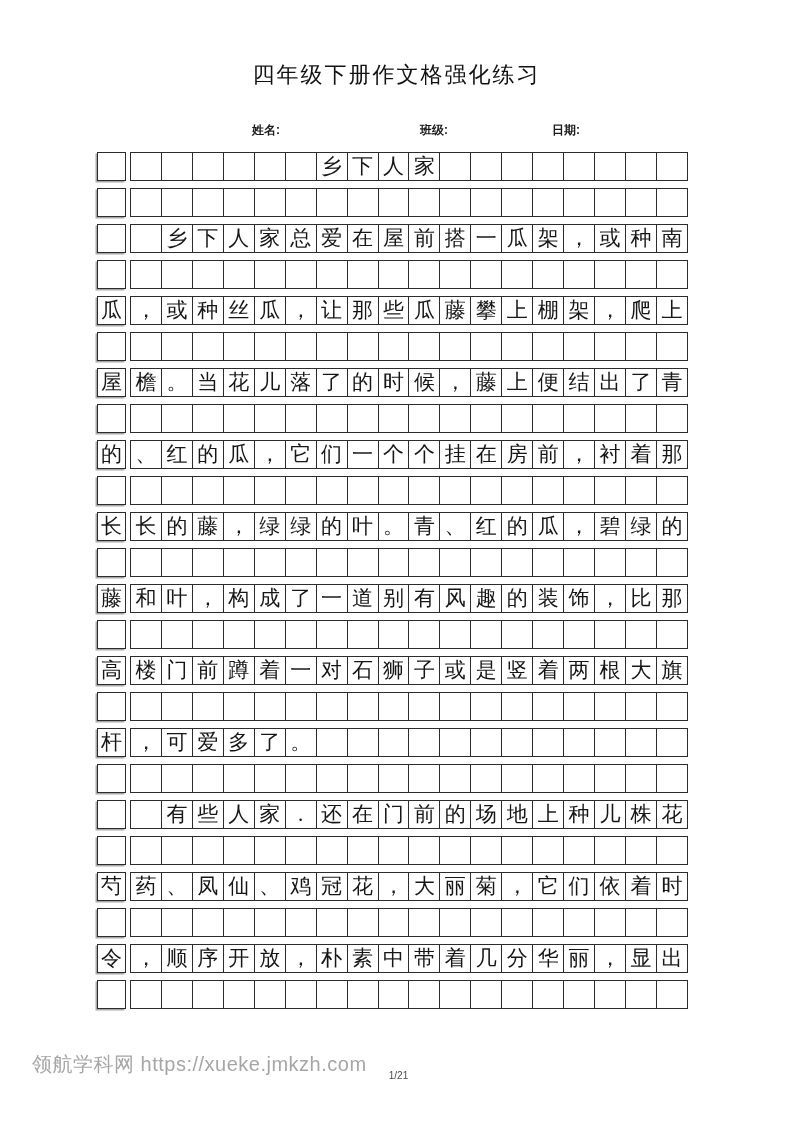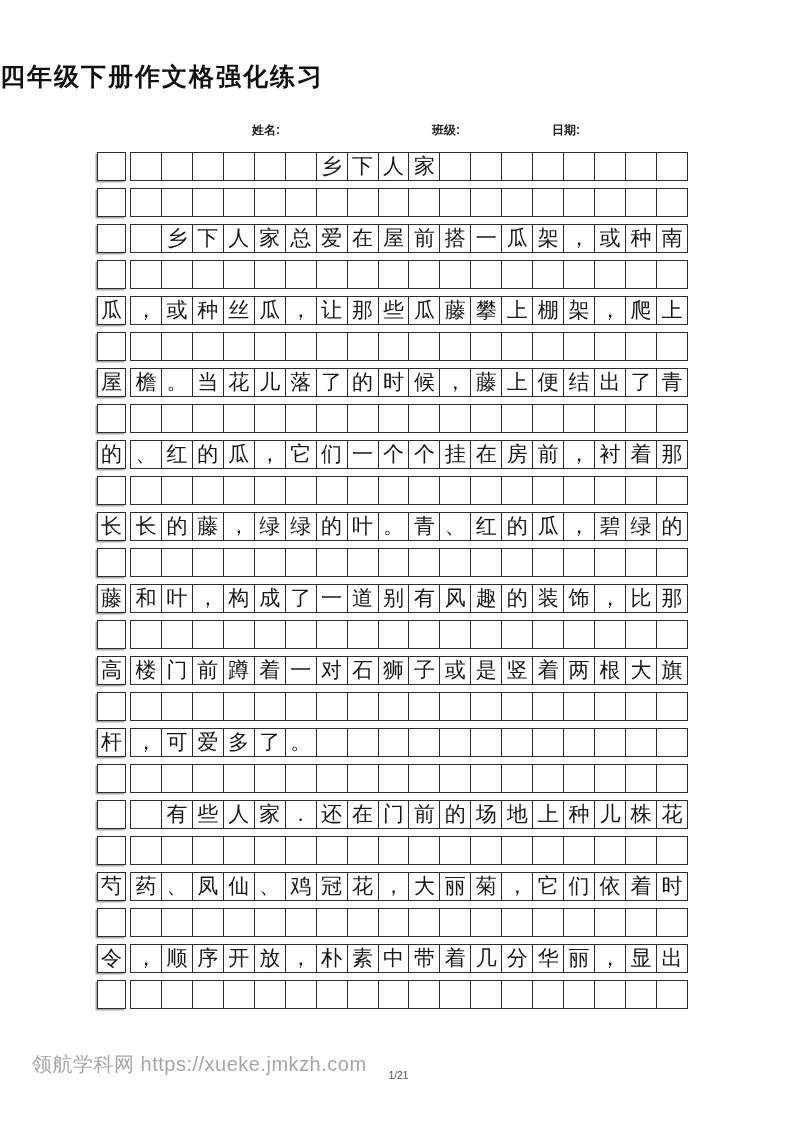--- a/index.html
+++ b/index.html
@@ -3,29 +3,29 @@
 <meta charset="utf-8">
 <style>
   html,body{margin:0;padding:0;}
   body{
     width:793px;height:1122px;background:#ffffff;position:relative;
     font-family:"Liberation Sans","DejaVu Sans",sans-serif;
     color:#1c1c1c;overflow:hidden;
   }
   .page-title{
     position:absolute;top:60px;left:0;right:0;
-    text-align:left;
+    text-align:center;
     font-family:"Liberation Serif","DejaVu Serif",serif;
-    font-size:25px;font-weight:700;letter-spacing:2px;color:#111;
+    font-size:22px;font-weight:400;letter-spacing:2px;color:#111;
     white-space:nowrap;
   }
   .fields{position:absolute;top:122px;left:0;right:0;height:20px;font-size:12px;font-weight:600;color:#1a1a1a;}
   .field{position:absolute;white-space:nowrap;}
   .field-name{left:252px;}
-  .field-class{left:432px;}
+  .field-class{left:420px;}
   .field-date{left:552px;}
 
   .grid{position:absolute;left:97px;top:152px;width:591px;}
   .grid-row{display:flex;height:30px;margin-bottom:6px;}
   .first-cell{
     width:27px;flex:0 0 27px;height:27px;
     border:1.5px solid #2c2c2c;
     box-shadow:-1.5px 1.5px 0 0 #a9a9a9;
     margin-right:4px;
     text-align:center;

